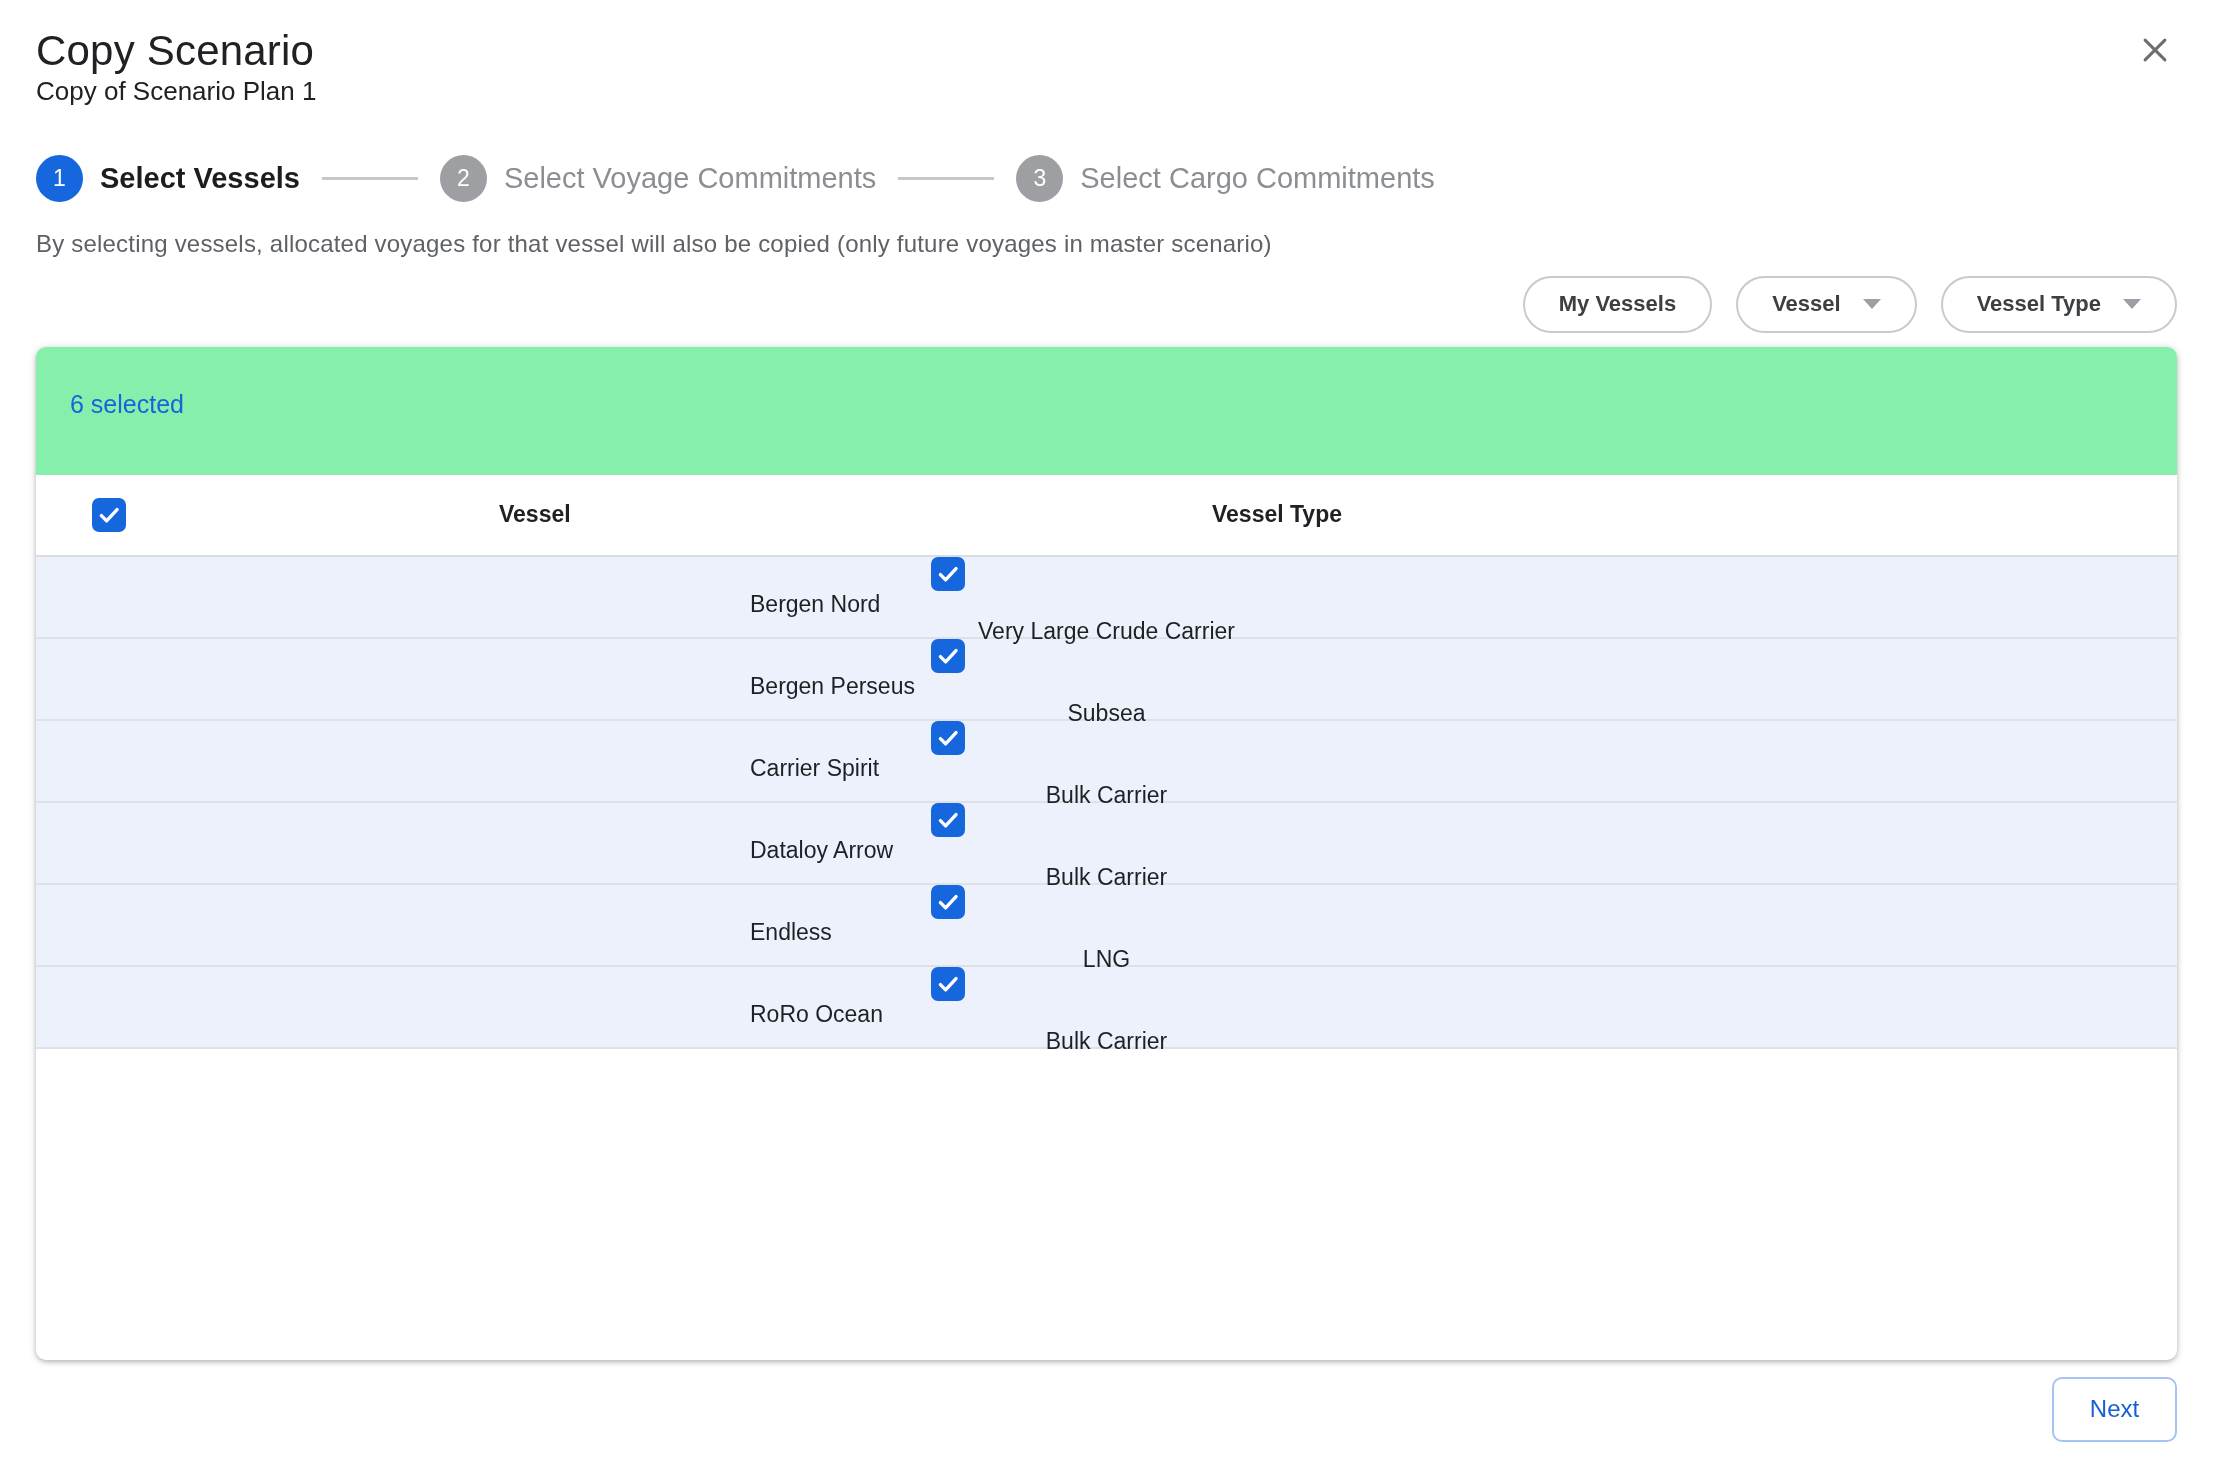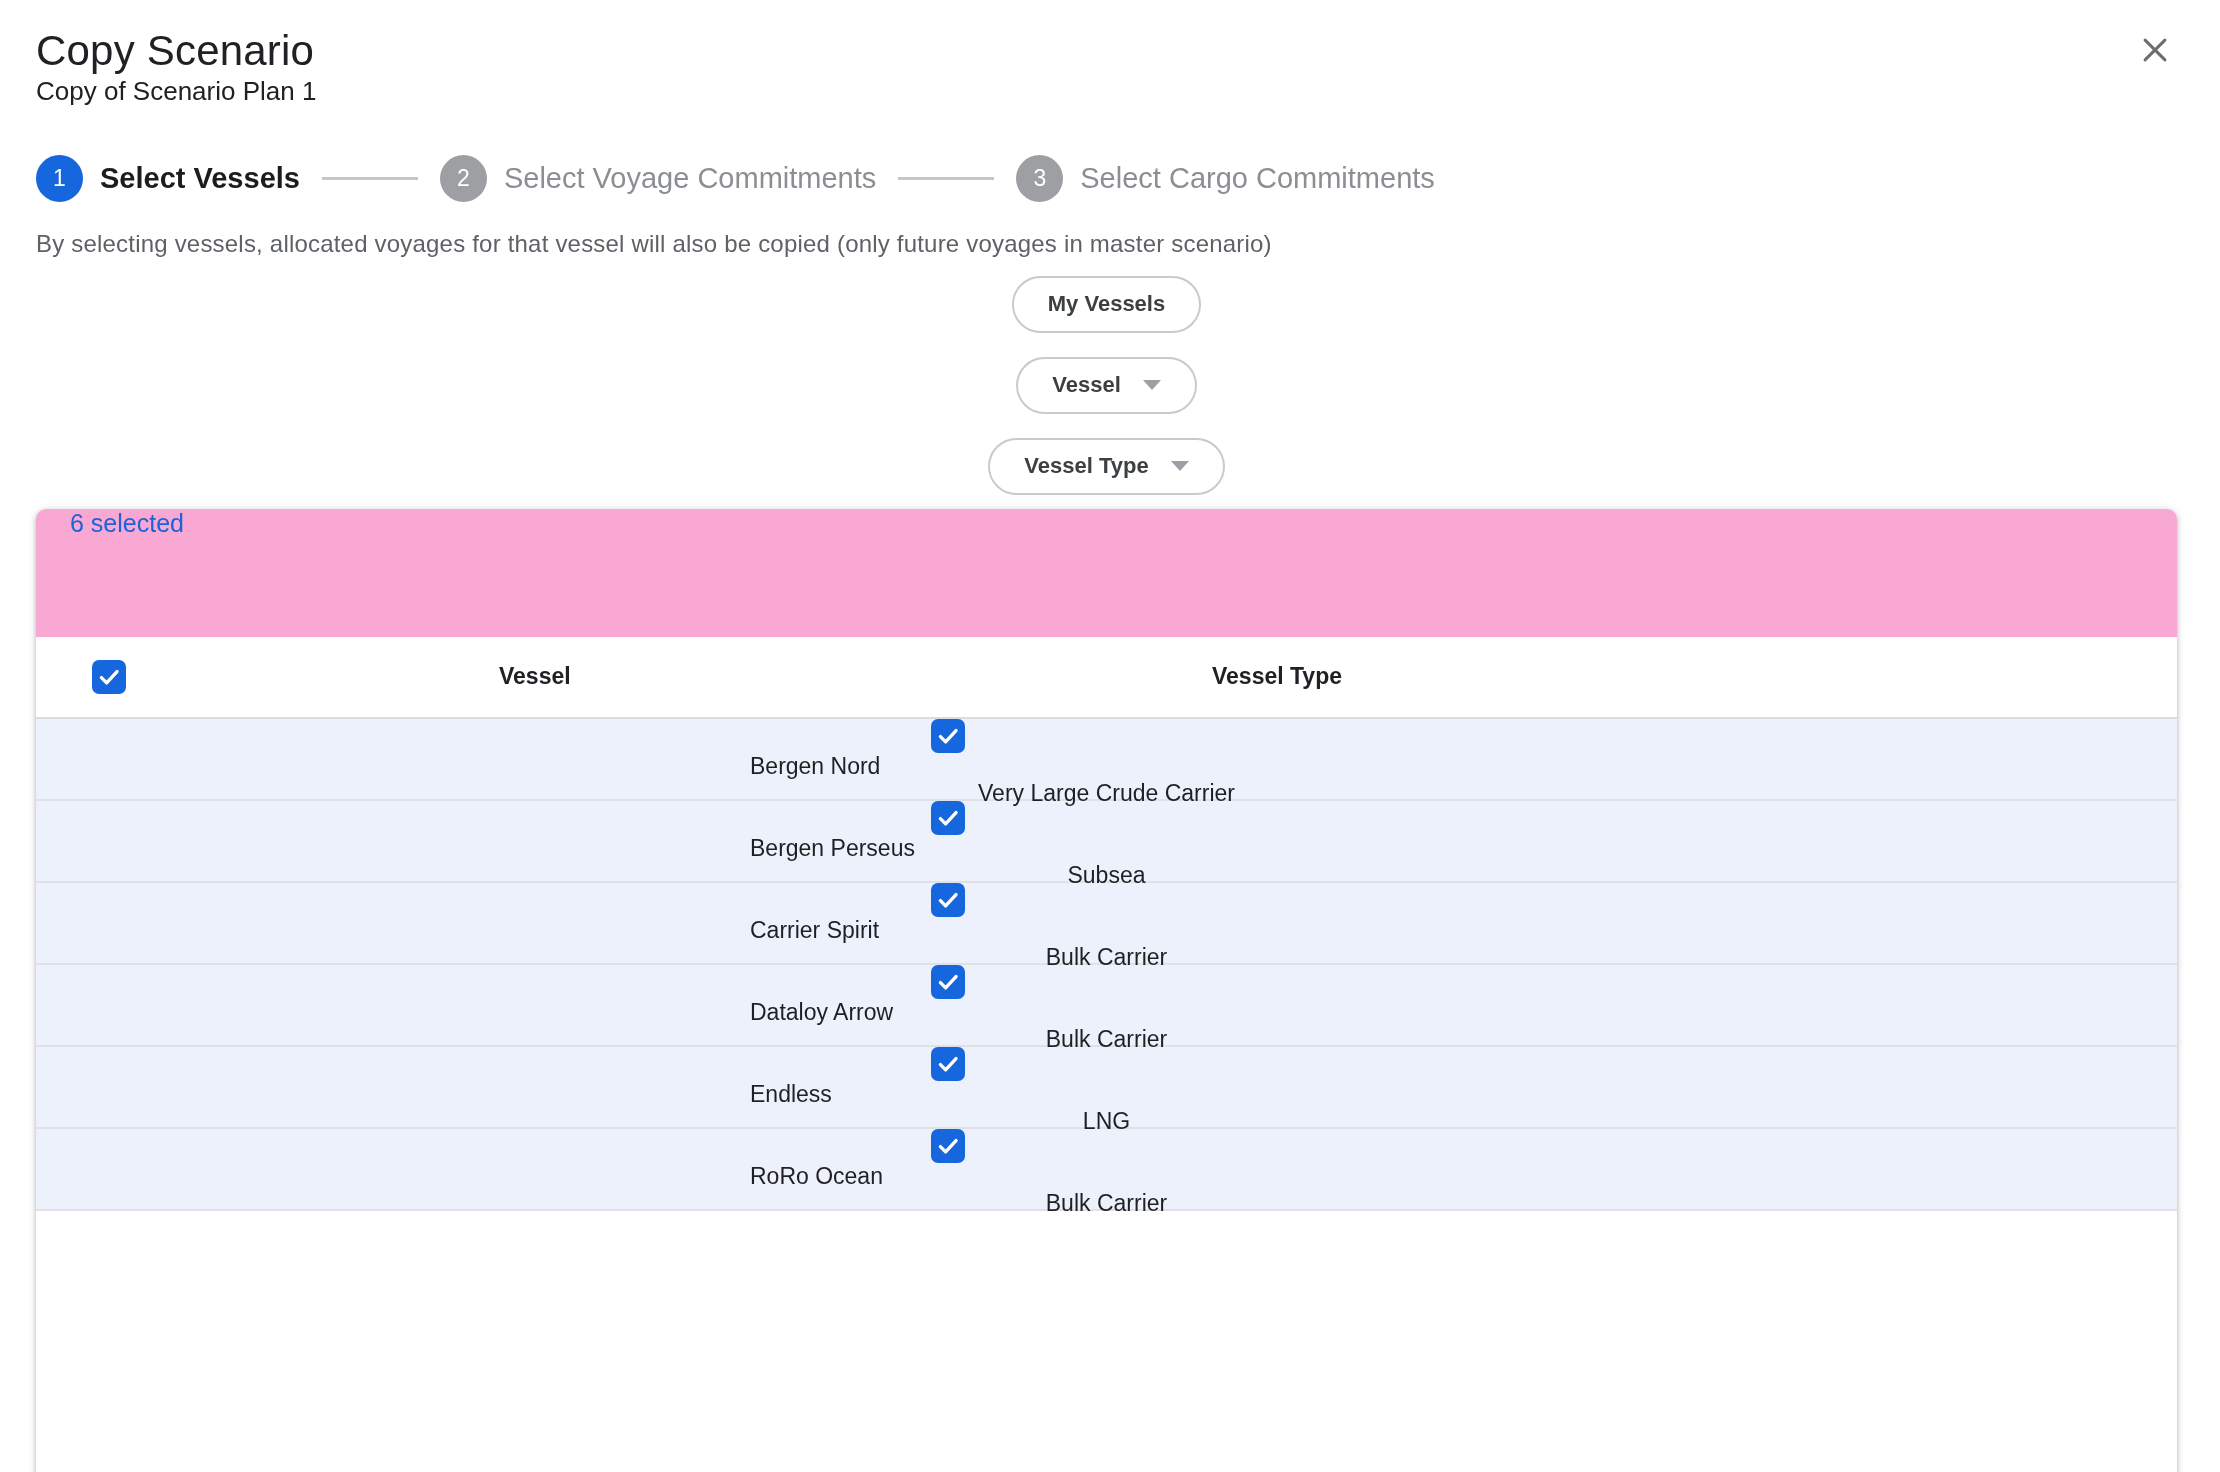--- a/index.html
+++ b/index.html
@@ -35,41 +35,41 @@
   .step.inactive .step-circle { background: #9d9fa2; }
   .step-label { margin-left: 17px; font-size: 29px; white-space: nowrap; }
   .step.active .step-label { font-weight: 700; color: #1c1d1f; }
   .step.inactive .step-label { font-weight: 400; color: #8b8e92; }
   .step-connector { width: 96px; height: 3px; background: #c5c7c9; margin: 0 22px; flex: 0 0 auto; }
 
   
   .helper-text { margin-top: 28px; font-size: 24px; color: #5e6165; letter-spacing: 0.2px; }
 
   
-  .filter-row { display: flex; justify-content: flex-end; align-items: center; gap: 24px; margin-top: 18px; flex-direction: column; }
+  .filter-row { display: flex; justify-content: flex-end; align-items: center; gap: 24px; margin-top: 18px; }
   .pill {
     height: 57px; background: #ffffff; border: 2px solid #c9cacc; border-radius: 29px;
     display: inline-flex; align-items: center; padding: 0 34px; cursor: pointer;
     font-family: "Liberation Sans", sans-serif; font-size: 22px; font-weight: 700; color: #3c4043;
   }
   .pill .caret {
     margin-left: 22px; width: 0; height: 0;
     border-left: 9px solid transparent; border-right: 9px solid transparent;
     border-top: 10px solid #9aa0a6;
   }
 
   
   .card {
     margin-top: 14px; width: 2141px; height: 1013px;
     background: #ffffff; border-radius: 10px; overflow: hidden;
     box-shadow: 0 2px 4px rgba(60,64,67,0.28), 0 1px 8px rgba(60,64,67,0.18);
   }
   .selection-banner {
-    height: 128px; background: #f9a8d4;
-    display: flex; align-items: flex-start; padding: 0 34px 12px 34px;
+    height: 128px; background: #86efac;
+    display: flex; align-items: center; padding: 0 34px 12px 34px;
   }
   .selection-count { font-size: 25px; color: #1b63d8; }
   .t-row { display: flex; align-items: center; height: 82px; }
   .t-head { background: #ffffff; border-bottom: 2px solid #d9dce1; }
   .t-body-row { background: #edf1fc; border-bottom: 2px solid #dee1e6; flex-direction: column; }
   .cell-check { width: 463px; padding-left: 56px; flex: 0 0 auto; display: flex; align-items: center; }
   .cell-vessel { width: 713px; flex: 0 0 auto; font-size: 23px; color: #1f2023; }
   .cell-type { flex: 1 1 auto; font-size: 23px; color: #1f2023; }
   .th { font-weight: 700; color: #202124; }
   .checkbox {

